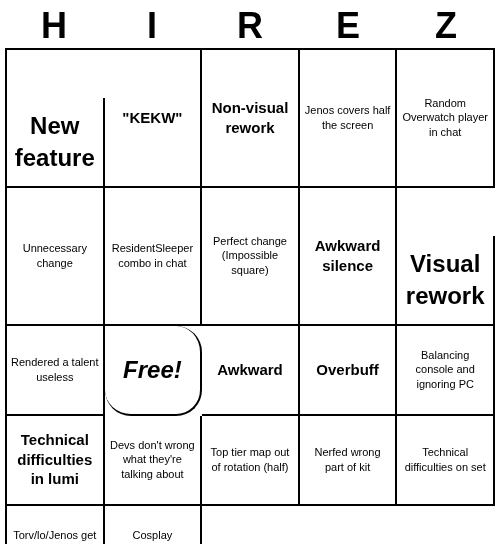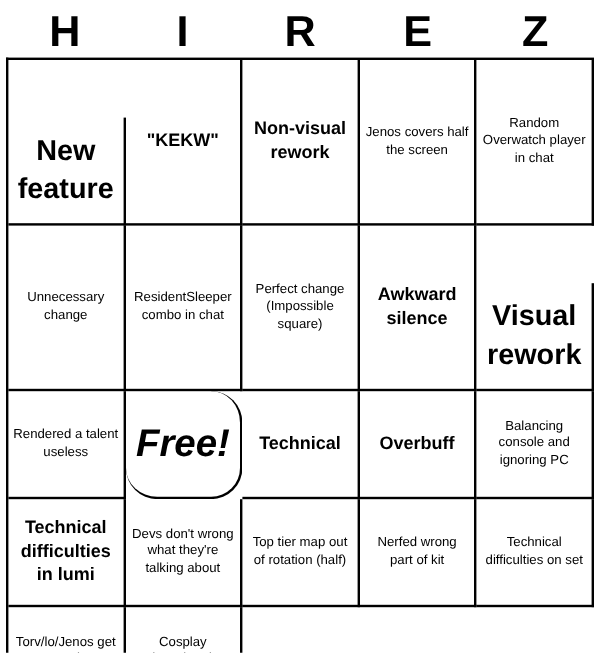--- a/index.html
+++ b/index.html
@@ -48,21 +48,21 @@
     .cell.large-text {
       font-size: 24px;
       font-weight: bold;
       margin-top: 48px;
     }
     .cell.medium-text {
       font-size: 15px;
       font-weight: bold;
     }
     .cell.free {
-      font-size: 32px;
+      font-size: 24px;
       font-weight: bold;
       font-style: italic;
       border-radius: 26px;
     }
   </style>
 </head>
 <body>
 
 <div class="bingo-container">
   <div class="header-row">
@@ -78,21 +78,21 @@
       <div class="cell medium-text">Non-visual rework</div>
       <div class="cell">Jenos covers half the screen</div>
       <div class="cell">Random Overwatch player in chat</div>
       <div class="cell">Unnecessary change</div>
       <div class="cell">ResidentSleeper combo in chat</div>
       <div class="cell">Perfect change (Impossible square)</div>
       <div class="cell medium-text">Awkward silence</div>
       <div class="cell large-text">Visual rework</div>
       <div class="cell">Rendered a talent useless</div>
       <div class="cell free">Free!</div>
-      <div class="cell medium-text">Technical</div>
+      <div class="cell medium-text">Awkward</div>
       <div class="cell medium-text">Overbuff</div>
       <div class="cell">Balancing console and ignoring PC</div>
       <div class="cell medium-text">Technical difficulties in lumi</div>
       <div class="cell">Devs don't wrong what they're talking about</div>
       <div class="cell">Top tier map out of rotation (half)</div>
       <div class="cell">Nerfed wrong part of kit</div>
       <div class="cell">Technical difficulties on set</div>
       <div class="cell">Torv/lo/Jenos get a rework to bubble/luna/lumi</div>
       <div class="cell">Cosplay (Unrelated, fantasy or furry)</div>
     </div>

